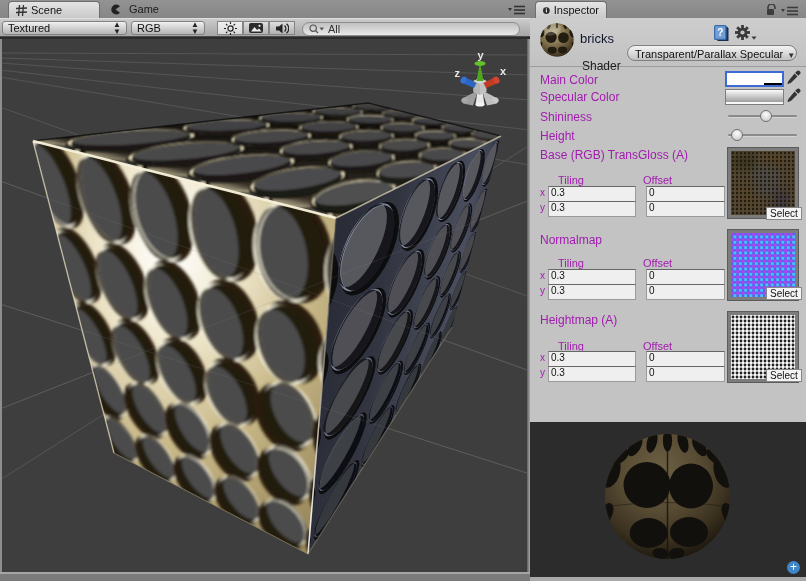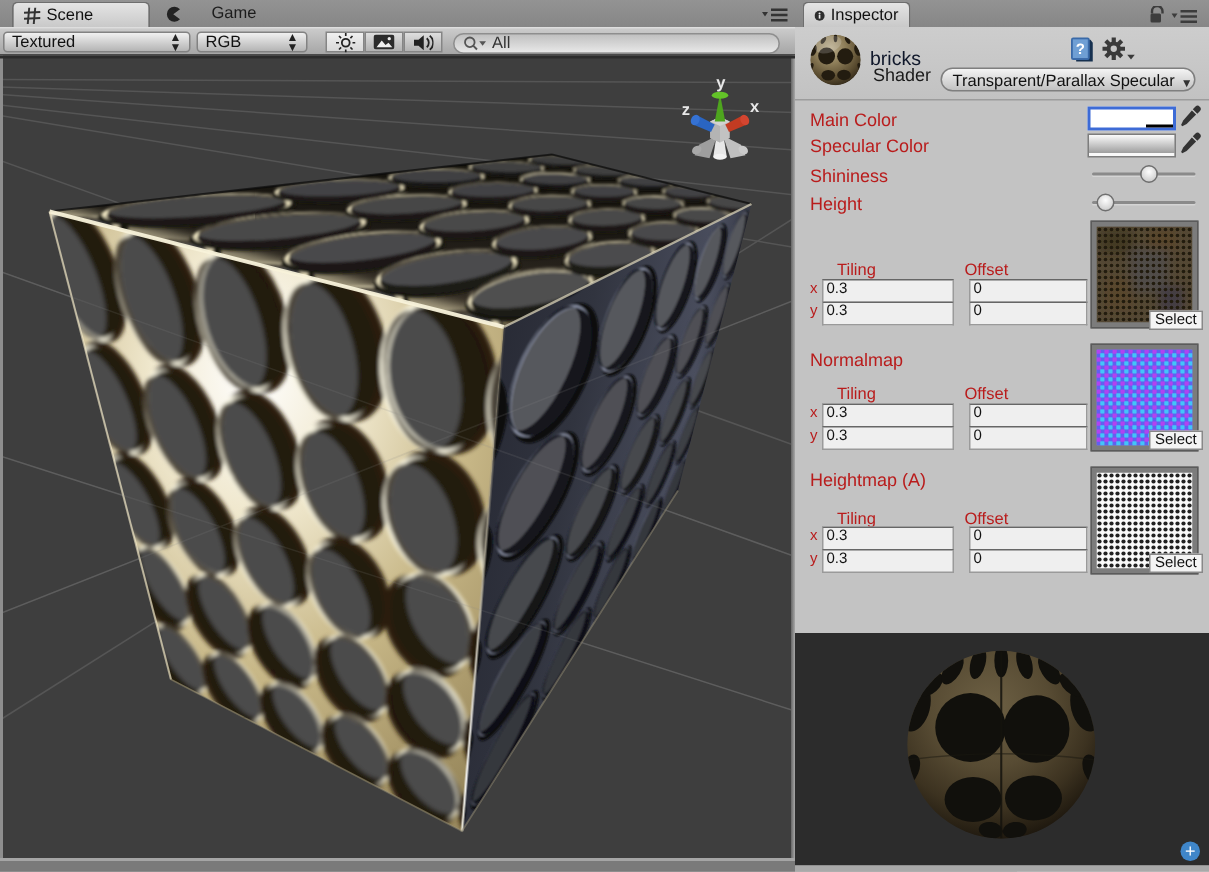--- a/index.html
+++ b/index.html
@@ -6,42 +6,42 @@
 #scene{position:absolute;left:0;top:0;width:576px;height:581px}
 #insp{position:absolute;left:530px;top:0;width:276px;height:581px;background:#c3c3c3}
 .tabbar{position:absolute;left:0;top:0;right:0;height:18px;background:linear-gradient(#939393,#868686)}
 .tab{position:absolute;top:1px;height:17px;border:1px solid #6e6e6e;border-bottom:none;border-radius:4px 4px 0 0;background:linear-gradient(#e4e4e4,#c9c9c9);font-size:11px;color:#111;display:flex;align-items:center;padding:0 7px;gap:4px}
 .toolbar{position:absolute;left:0;top:18px;width:530px;height:19px;background:linear-gradient(#cbcbcb,#a6a6a6);border-top:1px solid #dedede;border-bottom:1px solid #4a4a4a}
 .dd{position:absolute;top:2px;height:14px;border:1px solid #828282;border-radius:3px;background:linear-gradient(#f0f0f0,#b4b4b4);font-size:11px;color:#111;display:flex;align-items:center;padding:0 5px}
 .dd .arr{margin-left:auto;font-size:8px;color:#222;line-height:7px}
 .tbtn{position:absolute;top:2px;height:14px;width:26px;border:1px solid #858585;background:linear-gradient(#dedede,#b2b2b2);display:flex;align-items:center;justify-content:center}
 .viewport{position:absolute;left:0;top:37px;width:530px;height:535px;background:#3e3e3e;overflow:hidden}
 .scenebottom{position:absolute;left:0;top:572px;width:530px;height:9px;background:#7a7a7a;border-top:2px solid #a5a5a5}
-.row{position:absolute;font-size:12px;color:#b91c1c}
+.row{position:absolute;font-size:12px;color:#a21caf}
 .field{position:absolute;height:16px;background:#efefef;border:1px solid #9a9a9a;border-top-color:#666;font-size:10px;color:#111;padding:0 2px;line-height:11px}
 .thumb{position:absolute;width:72px;height:72px;border:1px solid #5b5b5b;background:#7c7c7c;padding:3px}
 .sel{position:absolute;font-size:10px;background:#f4f4f4;border:1px solid #888;color:#111;padding:0 3px;line-height:11px}
 .slider{position:absolute;width:69px;height:2px;background:#8a8a8a;border-radius:2px;box-shadow:0 1px 0 #d4d4d4}
 .knob{position:absolute;width:12px;height:12px;border-radius:50%;background:radial-gradient(circle at 50% 35%,#fdfdfd,#c2c2c2);border:1px solid #6f6f6f}
 </style></head><body>
 
 <div id="scene">
  <div class="tabbar" style="width:530px">
   <div class="tab" style="left:8px;width:92px">
     <svg width="11" height="11" viewBox="0 0 11 11">
           <g stroke="#333" stroke-width="1.3">
             <line x1="3.5" y1="0" x2="2.5" y2="11"></line>
             <line x1="7.5" y1="0" x2="6.5" y2="11"></line>
             <line x1="0" y1="3.5" x2="11" y2="3"></line>
             <line x1="0" y1="7.5" x2="11" y2="7"></line>
           </g>
         </svg>
     <span>Scene</span>
   </div>
-  <div style="position:absolute;left:110px;top:3px;display:flex;align-items:center;gap:20px;font-size:11px;color:#1c1c1c">
+  <div style="position:absolute;left:110px;top:3px;display:flex;align-items:center;gap:8px;font-size:11px;color:#1c1c1c">
     <svg width="11" height="11" viewBox="0 0 11 11">
           <path d="M 10 2.2 A 5 5 0 1 0 10 8.8 L 5.5 5.5 Z" fill="#222"></path>
         </svg>
     <span>Game</span>
   </div>
   <svg style="position:absolute;left:508px;top:5px" width="18" height="11" viewBox="0 0 18 11">
         <path d="M0 3 l4 0 -2 3 z" fill="#333"></path>
         <g stroke="#333" stroke-width="1.6">
           <line x1="6" y1="1.5" x2="17" y2="1.5"></line>
           <line x1="6" y1="5" x2="17" y2="5"></line>
@@ -1130,21 +1130,21 @@
 <ellipse cx="-30" cy="-49" rx="5" ry="10" transform="rotate(30 -30 -49)"></ellipse>
 <ellipse cx="30" cy="-49" rx="5" ry="10" transform="rotate(-30 30 -49)"></ellipse>
 <ellipse cx="0" cy="-54" rx="4.5" ry="10"></ellipse>
 <ellipse cx="-60" cy="16" rx="5" ry="9" transform="rotate(20 -60 16)"></ellipse>
 <ellipse cx="60" cy="16" rx="5" ry="9" transform="rotate(-20 60 16)"></ellipse>
 </g>
 <ellipse cx="-18" cy="-38" rx="34" ry="20" fill="#ffffff" opacity="0.18" transform="rotate(-20 -18 -38)"></ellipse>
 </g>
     </svg>
  <div class="abs" style="left:50px;top:31px;font-size:13px;color:#0f172a">bricks</div>
- <div class="abs" style="left:52px;top:43px;font-size:12px;color:#1a1a1a">Shader</div>
+ <div class="abs" style="left:52px;top:59px;font-size:12px;color:#1a1a1a">Shader</div>
  <div class="abs" style="left:97px;top:45px;width:170px;height:16px;border:1px solid #7f7f7f;border-radius:8px;background:linear-gradient(#f4f4f4,#c2c2c2);font-size:11px;color:#111;display:flex;align-items:flex-end;padding:0 7px;white-space:nowrap">Transparent/Parallax Specular<span style="margin-left:auto;font-size:8px;color:#333;padding-left:4px">▼</span></div>
  <svg class="abs" style="left:182px;top:24px" width="17" height="18" viewBox="0 0 17 18">
       <path d="M4 2.5 L15 2.5 L16.5 4.5 L16.5 17 L5.5 17 Z" fill="#16304f"></path>
       <rect x="2" y="1" width="12.5" height="15" rx="1.5" fill="#3a6aa8"></rect>
       <rect x="3.2" y="2.2" width="10" height="12.5" fill="#6f9fd4"></rect>
       <text x="8.2" y="12" font-size="10" font-weight="bold" fill="#fff" text-anchor="middle" font-family="Liberation Sans,sans-serif">?</text>
     </svg>
  <svg class="abs" style="left:204px;top:24px" width="23" height="18" viewBox="0 0 23 18">
       <g fill="#3a3a3a">
         <circle cx="8.5" cy="8.5" r="4.8"></circle>
@@ -1177,20 +1177,21 @@
         <path d="M7.6 3.6 l2.8 2.8 -6.3 6.3 -2.9 1.4 -0.8-0.8 1.4-2.9 z"></path>
       </g>
     </svg>
  <div class="row" style="left:10px;top:110px">Shininess</div>
  <div class="slider" style="left:198px;top:115px"></div>
     <div class="knob" style="left:230px;top:110px"></div>
  <div class="row" style="left:10px;top:129px">Height</div>
  <div class="slider" style="left:198px;top:134px"></div>
     <div class="knob" style="left:201px;top:129px"></div>
 
+ <div class="row" style="left:10px;top:148px">Base (RGB) TransGloss (A)</div>
  <div style="position:absolute;left:0;top:166px">
       <div class="row" style="left:28px;top:8px;font-size:11px">Tiling</div>
       <div class="row" style="left:113px;top:8px;font-size:11px">Offset</div>
       <div class="row" style="left:10px;top:21px;font-size:10px">x</div>
       <div class="row" style="left:10px;top:36px;font-size:10px">y</div>
       <div class="field" style="left:18px;top:20px;width:88px">0.3</div>
       <div class="field" style="left:116px;top:20px;width:79px">0</div>
       <div class="field" style="left:18px;top:35px;width:88px">0.3</div>
       <div class="field" style="left:116px;top:35px;width:79px">0</div>
     </div>

